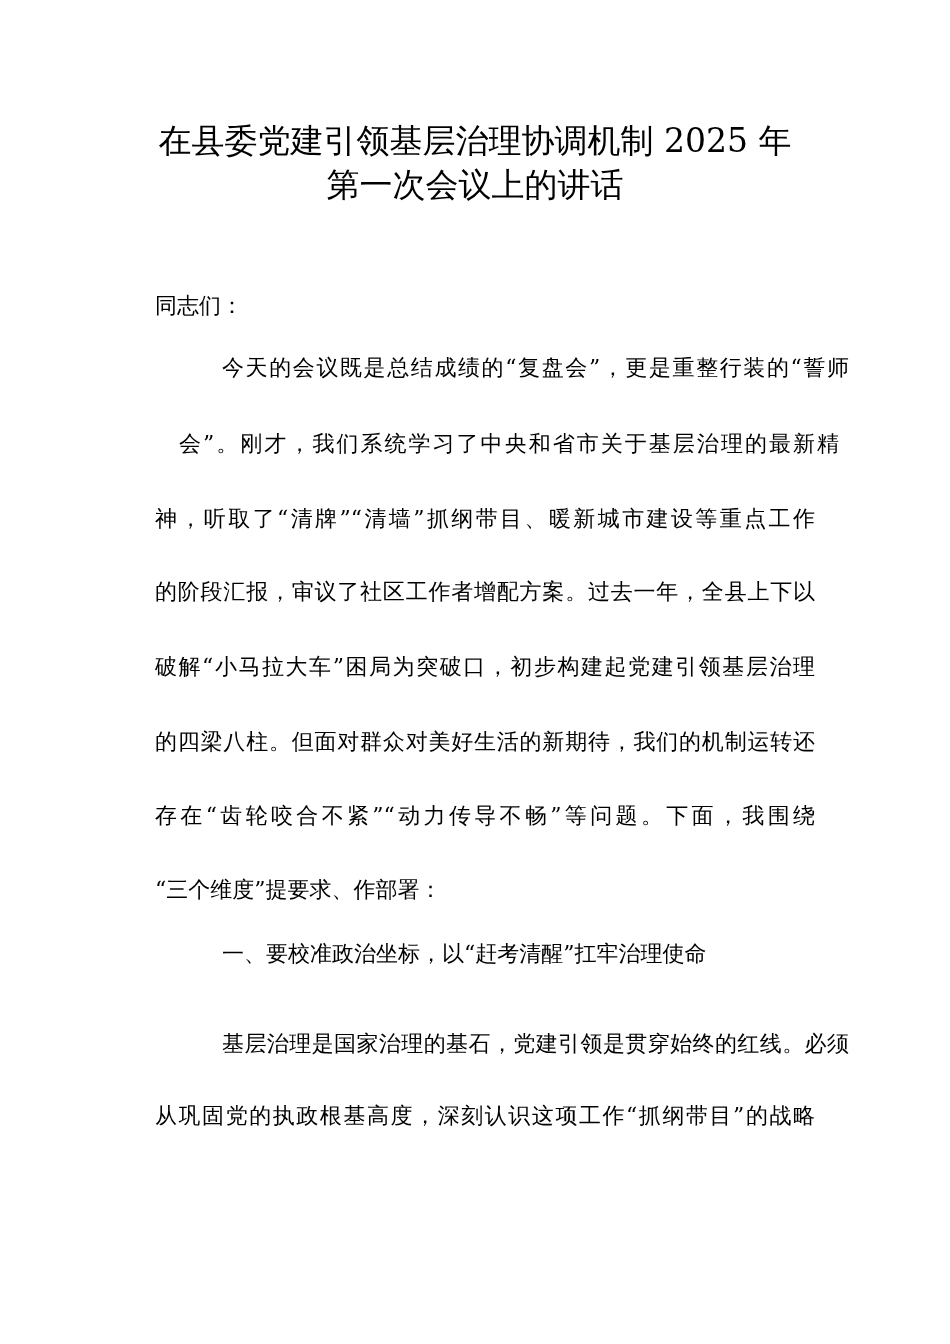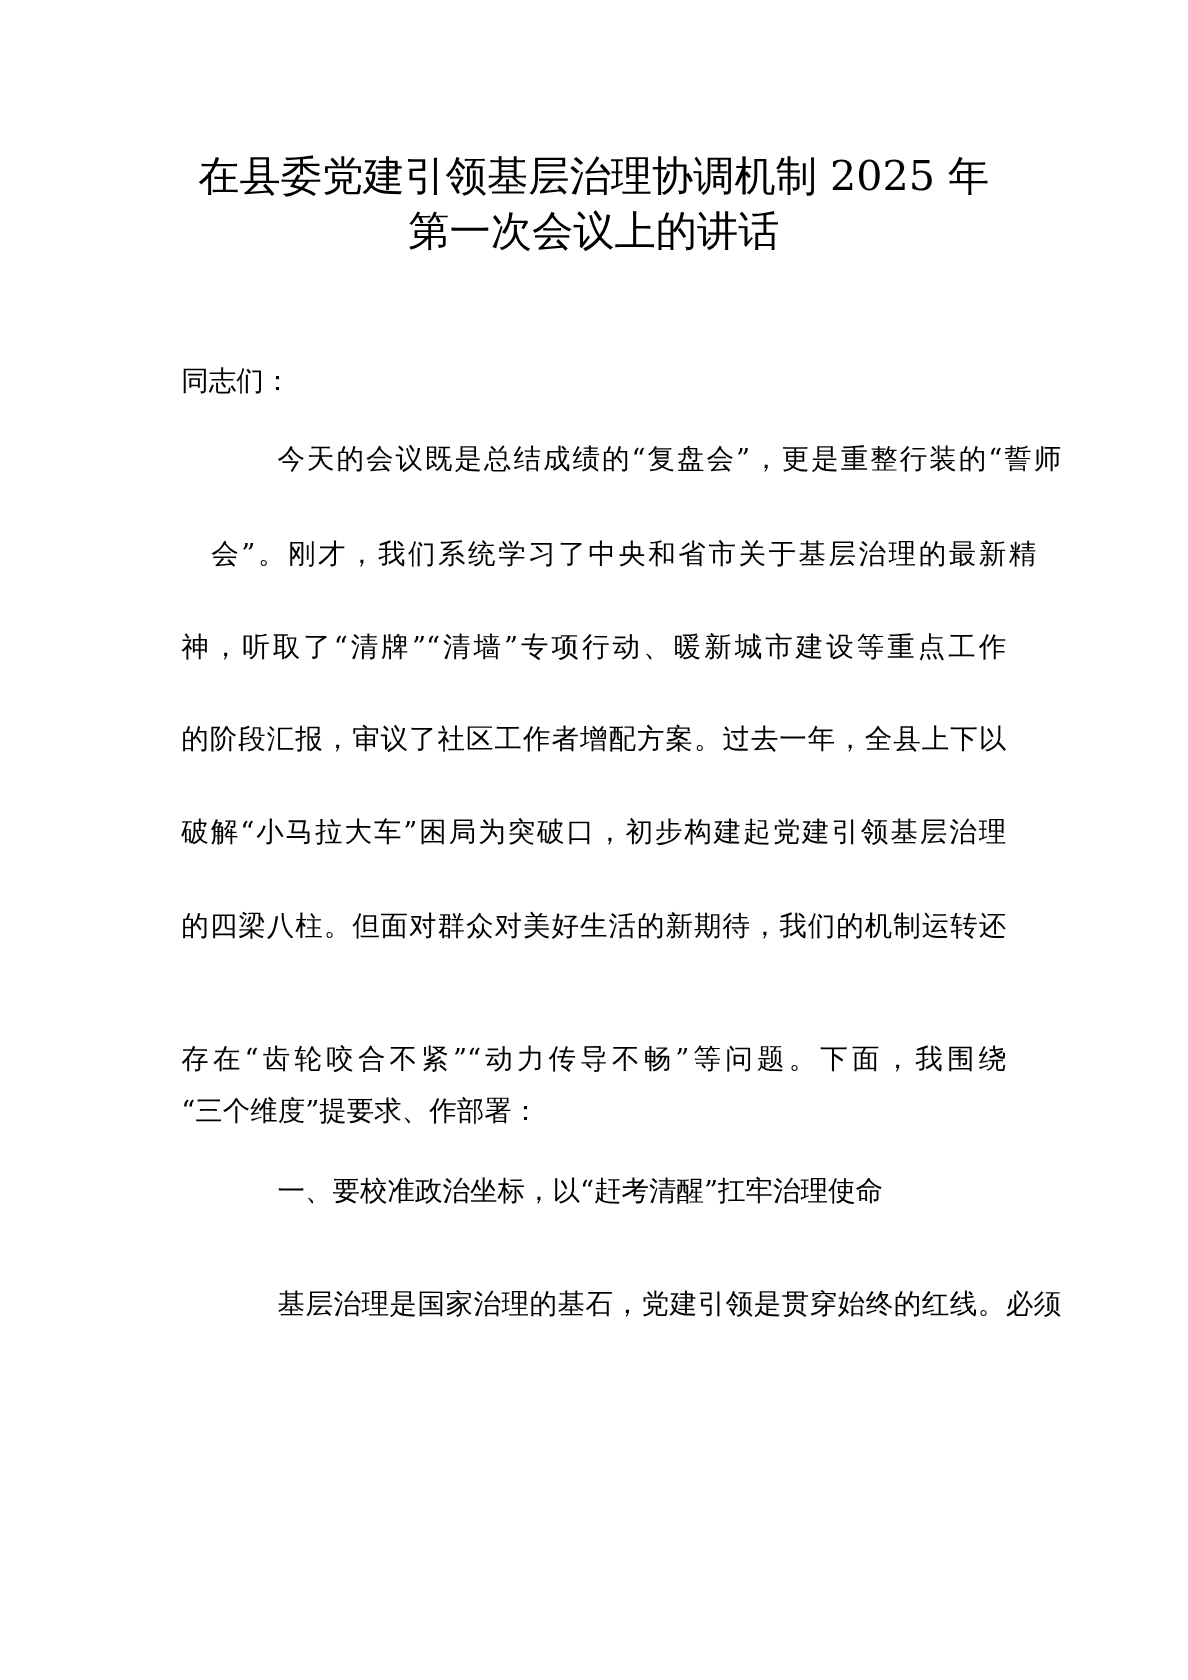--- a/index.html
+++ b/index.html
@@ -26,21 +26,21 @@
       left: 0;
       width: 950px;
       text-align: center;
       font-size: 33px;
       line-height: 40px;
       white-space: nowrap;
       letter-spacing: 0px;
     }
     .line {
       position: absolute;
-      left: 145px;
+      left: 155px;
       width: 660px;
       font-size: 22px;
       line-height: 28px;
       white-space: nowrap;
       text-align: justify;
       text-align-last: justify;
     }
     .line.last {
       text-align-last: left;
     }
@@ -55,24 +55,25 @@
 
 <div class="page">
 
   <div class="title-line" style="top:121px;">在县委党建引领基层治理协调机制 2025 年</div>
   <div class="title-line" style="top:165px;">第一次会议上的讲话</div>
 
   <div class="line last" style="top:292px;">同志们：</div>
 
   <div class="line indent" style="top:354px;">今天的会议既是总结成绩的“复盘会”，更是重整行装的“誓师</div>
   <div class="line" style="top:430px;margin-left:24px;">会”。刚才，我们系统学习了中央和省市关于基层治理的最新精</div>
-  <div class="line" style="top:505px;">神，听取了“清牌”“清墙”专项行动、暖新城市建设等重点工作</div>
+  <div class="line" style="top:505px;">神，听取了“清牌”“清墙”抓纲带目、暖新城市建设等重点工作</div>
   <div class="line" style="top:578px;">的阶段汇报，审议了社区工作者增配方案。过去一年，全县上下以</div>
   <div class="line" style="top:728px;">的四梁八柱。但面对群众对美好生活的新期待，我们的机制运转还</div>
   <div class="line" style="top:653px;">破解“小马拉大车”困局为突破口，初步构建起党建引领基层治理</div>
-  <div class="line" style="top:802px;margin-top:32px;">存在“齿轮咬合不紧”“动力传导不畅”等问题。下面，我围绕</div>
+  <div class="line" style="top:802px;">存在“齿轮咬合不紧”“动力传导不畅”等问题。下面，我围绕</div>
   <div class="line last" style="top:876px;">“三个维度”提要求、作部署：</div>
 
   <div class="line indent last" style="top:940px;">一、要校准政治坐标，以“赶考清醒”扛牢治理使命</div>
 
   <div class="line indent" style="top:1030px;">基层治理是国家治理的基石，党建引领是贯穿始终的红线。必须</div>
+  <div class="line" style="top:1102px;">从巩固党的执政根基高度，深刻认识这项工作“抓纲带目”的战略</div>
 
 </div>
 
 </body></html>

